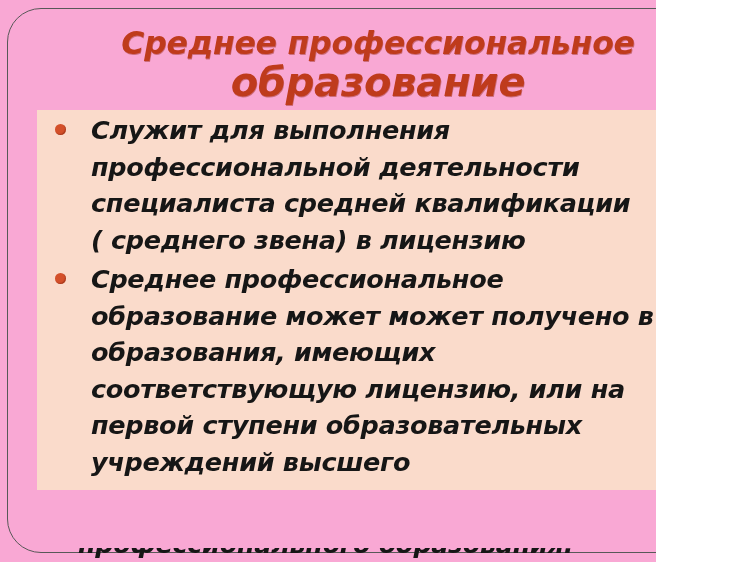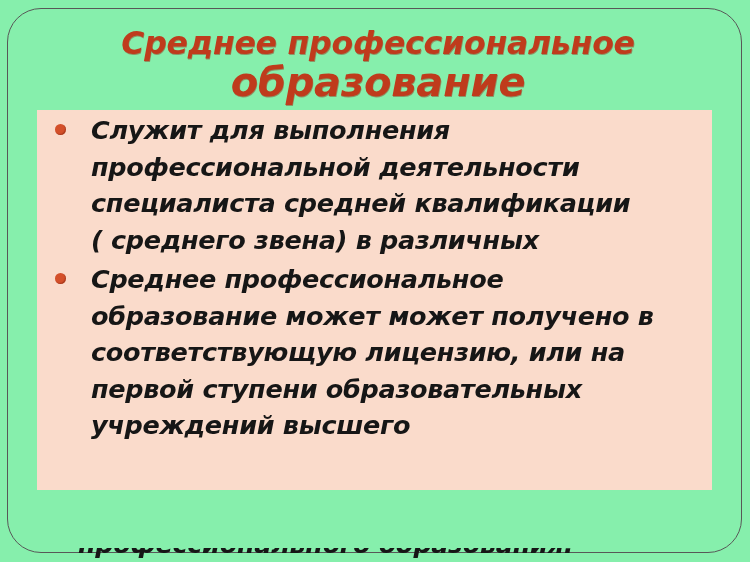--- a/index.html
+++ b/index.html
@@ -9,23 +9,23 @@
   }
   body {
     width: 750px;
     height: 562px;
     overflow: hidden;
     font-family: "DejaVu Sans", sans-serif;
   }
 
   #slide {
     position: relative;
-    width: 750px;
+    width: 656px;
     height: 562px;
-    background: #86efac;
+    background: #f9a8d4;
     overflow: hidden;
   }
 
   
   #slide-frame {
     position: absolute;
     left: 7px;
     top: 8px;
     width: 735px;
     height: 545px;
@@ -152,29 +152,30 @@
   </div>
 
   <div id="body-text">
 
     <div class="bullet-para">
       <span class="bullet-dot"></span>
       <div class="para-lines">
         <span class="tline">Служит для выполнения</span>
         <span class="tline">профессиональной деятельности</span>
         <span class="tline">специалиста средней квалификации</span>
-        <span class="tline">( среднего звена) в различных</span>
+        <span class="tline">( среднего звена) в лицензию</span>
       </div>
     </div>
 
     <div class="bullet-para">
       <span class="bullet-dot"></span>
       <div class="para-lines">
         <span class="tline">Среднее профессиональное</span>
         <span class="tline">образование может может получено в</span>
+        <span class="tline">образования, имеющих</span>
         <span class="tline">соответствующую лицензию, или на</span>
         <span class="tline">первой ступени образовательных</span>
         <span class="tline">учреждений высшего</span>
       </div>
     </div>
 
   </div>
 
   <div id="clipped-line">
     <span class="tline">профессионального образования.</span>

